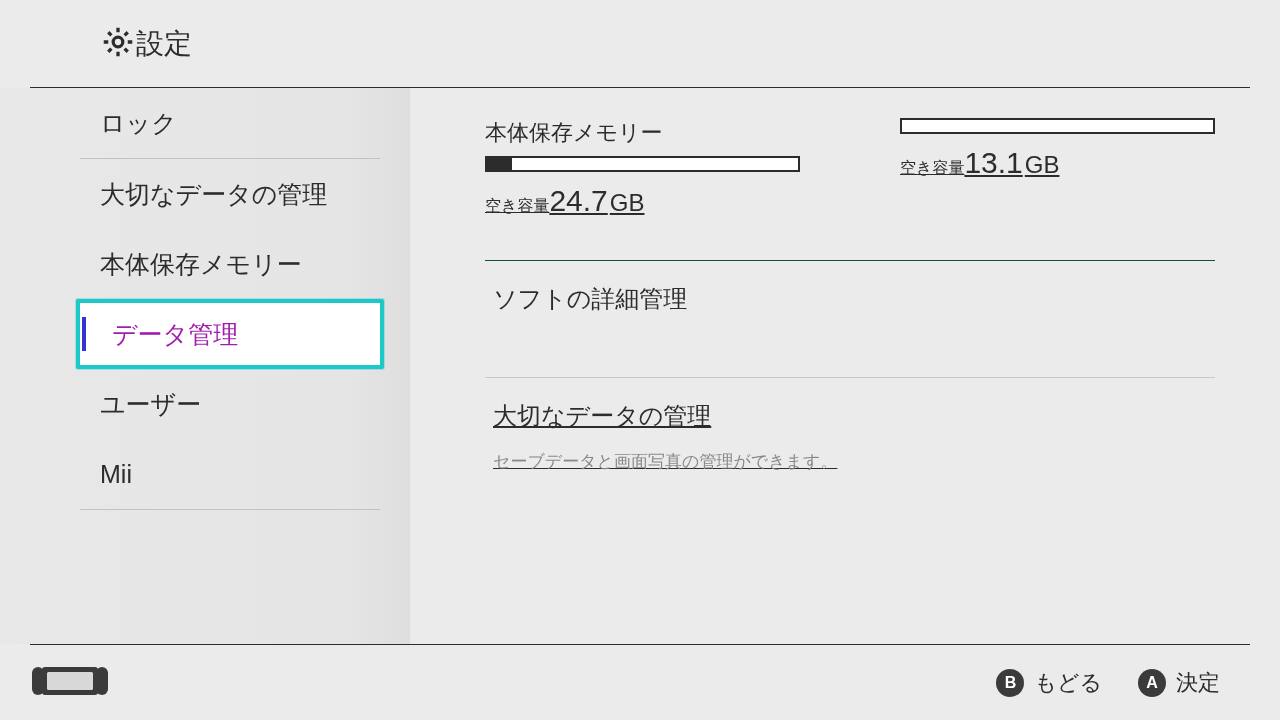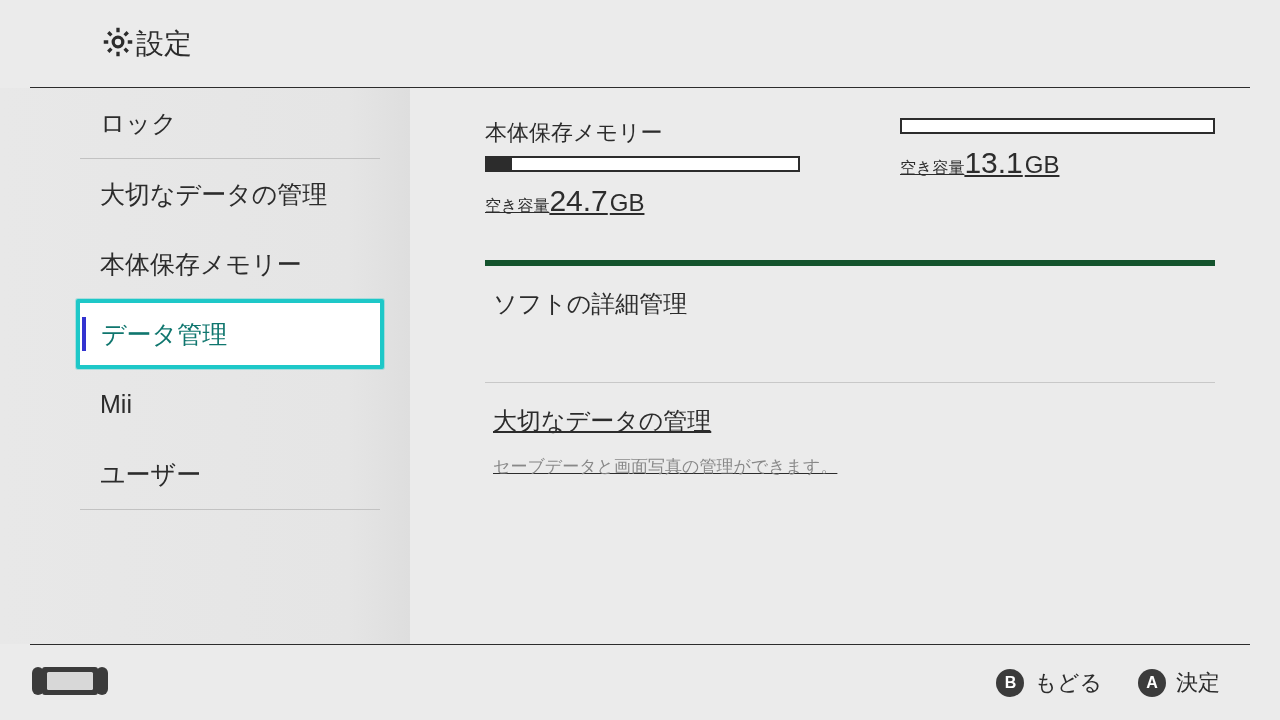--- a/index.html
+++ b/index.html
@@ -57,23 +57,23 @@
     margin-right: 26px;
     padding-left: 16px;
     box-shadow: 0 0 0 1px rgba(30,200,200,.3);
     animation: glow 1.4s ease-in-out infinite;
   }
   @keyframes glow {
     0%,100% { box-shadow: 0 0 0 1px rgba(30,200,200,.3); }
     50%     { box-shadow: 0 0 8px 2px rgba(30,200,200,.6); }
   }
   .sidebar-item.selected .label {
-    color: #0f766e;
+    color: #a21caf;
     border-left: 4px solid #3333d0;
-    padding-left: 15px;
+    padding-left: 26px;
     margin-left: -14px;
     height: 34px;
     display: flex;
     align-items: center;
     text-align: center;
   }
   .main {
     flex: 1;
     padding: 30px 65px 0 75px;
   }
@@ -100,21 +100,21 @@
     display: flex;
     justify-content: flex-start;
     align-items: baseline;
     text-decoration: underline;
   }
   .free-label { font-size: 16px; }
   .free-value { font-size: 24px; }
   .free-value .num { font-size: 30px; }
   .free-value .unit { font-size: 24px; margin-left: 2px; }
   .content-block {
-    border-top: 6px solid #14532d;
+    border-top: 1px solid #14532d;
     padding: 22px 0 44px 0;
   }
   .content-block.last { border-top: 1px solid #c8c8c8; padding-bottom: 20px; text-decoration: underline; }
   .content-title { font-size: 24px; margin: 0 0 18px 8px; }
   .content-desc { font-size: 17px; color: #888; margin-left: 8px; }
   .footer {
     position: absolute;
     left: 0; right: 0; bottom: 0;
     height: 76px;
     border-top: 1px solid #2c2c2c;
@@ -172,24 +172,24 @@
       <div class="sidebar-item">
         <span class="label">大切なデータの管理</span>
       </div>
       <div class="sidebar-item">
         <span class="label">本体保存メモリー</span>
       </div>
       <div class="sidebar-item selected">
         <span class="label">データ管理</span>
       </div>
       <div class="sidebar-item">
+        <span class="label">ユーザー</span>
+      </div>
+      <div class="sidebar-item">
         <span class="label">Mii</span>
-      </div>
-      <div class="sidebar-item">
-        <span class="label">ユーザー</span>
       </div>
       <div class="sidebar-divider"></div>
     </div>
   </div>
 
   <div class="main">
     <div class="storage-row">
       <div class="storage-col">
         <div class="storage-title">本体保存メモリー</div>
         <div class="bar">

